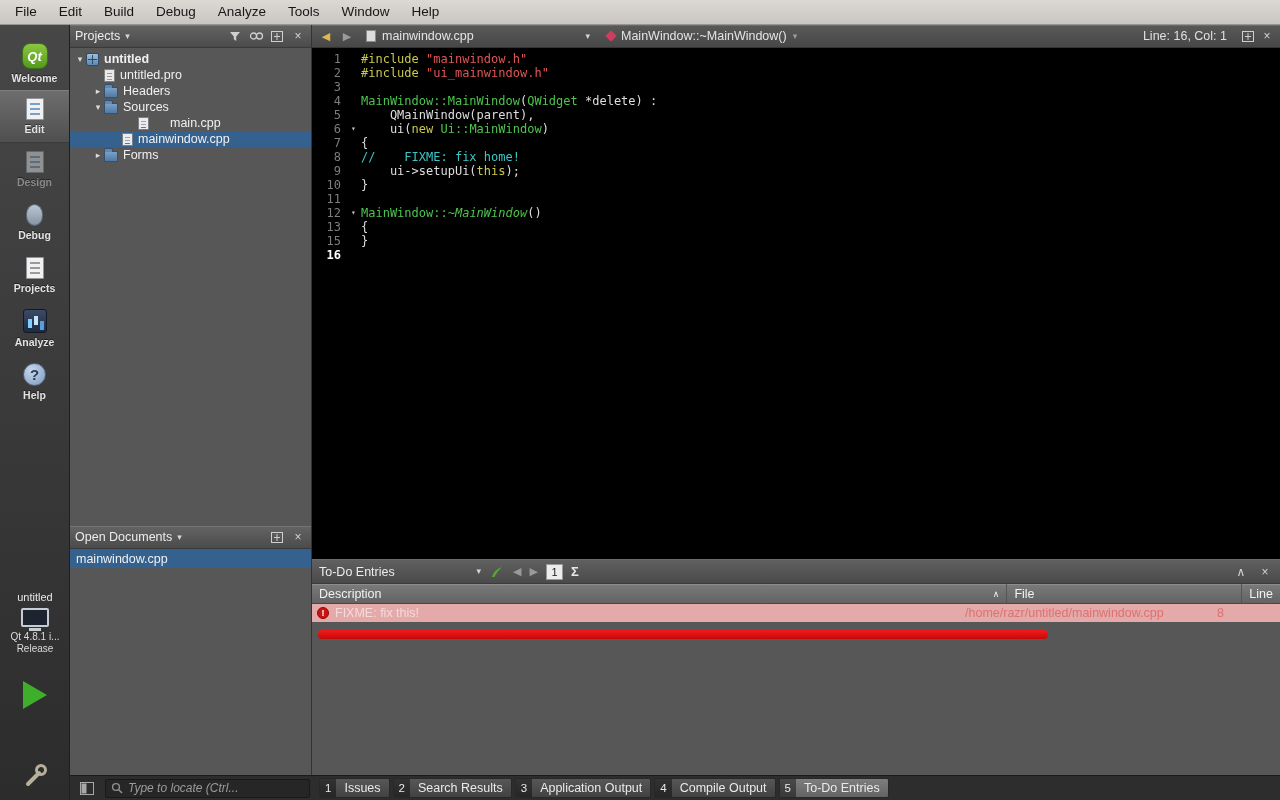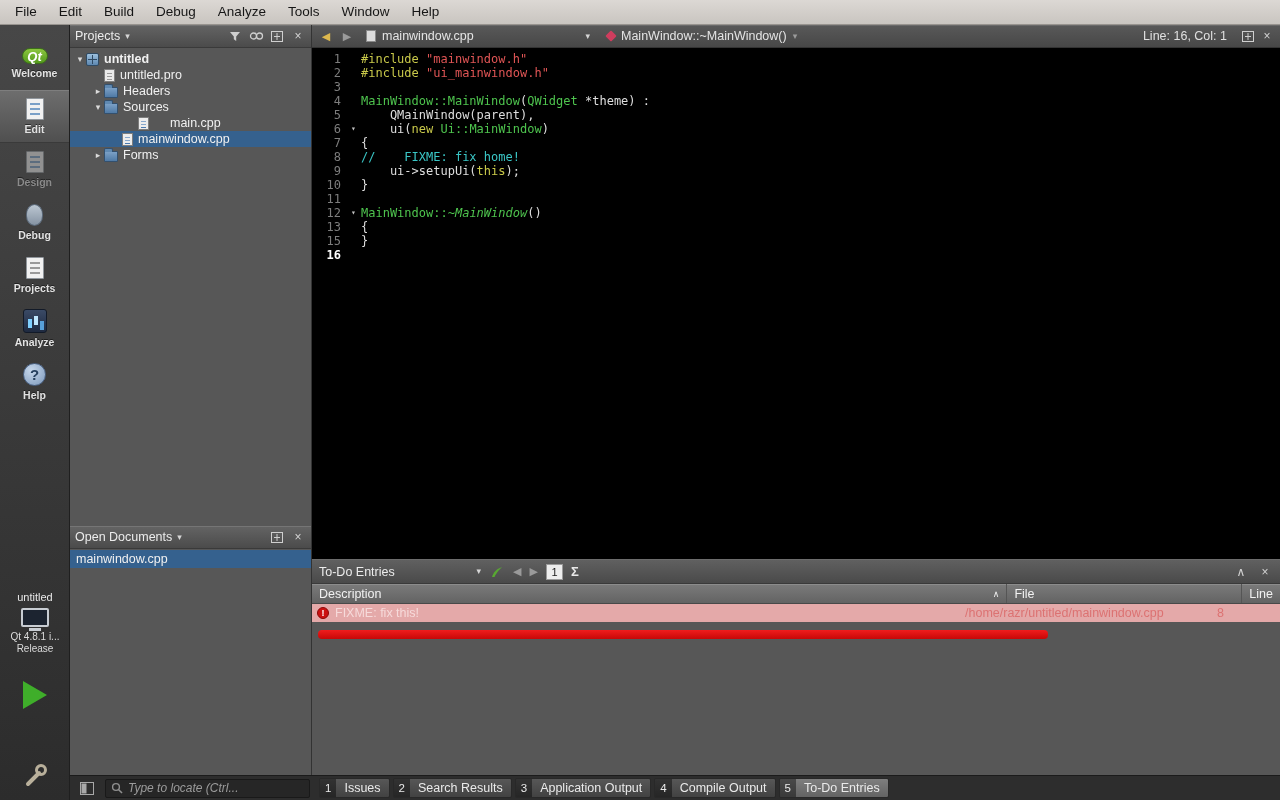--- a/index.html
+++ b/index.html
@@ -12,21 +12,21 @@
 .menu-item{padding:0 11px;line-height:24px;color:#161616;font-size:13.5px}
 
 
 .mode-sidebar{position:absolute;left:0;top:25px;width:70px;height:775px;background:linear-gradient(180deg,#474747,#2c2c2c);border-right:1px solid #1f1f1f}
 #modes{padding-top:12px}
 .mode{height:53px;display:flex;flex-direction:column;align-items:center;justify-content:center;gap:3px}
 .mode.selected{background:linear-gradient(#6e6e6e,#4f4f4f);box-shadow:inset 0 1px 0 #7e7e7e,inset 0 -1px 0 #3a3a3a}
 .mode-label{font-size:10.5px;font-weight:bold;color:#e2e2e2;text-shadow:0 -1px 0 rgba(0,0,0,.5)}
 .mode.disabled .mode-label{color:#8b8b8b}
 .mode.disabled .mode-icon{opacity:.45}
-.qt-logo{width:26px;height:16px;border-radius:8px;background:linear-gradient(#8cc63f,#549a1c);color:#fff;font-weight:bold;font-style:italic;font-size:13px;display:flex;align-items:center;justify-content:center;border:1px solid #3c701a}
+.qt-logo{width:26px;height:26px;border-radius:8px;background:linear-gradient(#8cc63f,#549a1c);color:#fff;font-weight:bold;font-style:italic;font-size:13px;display:flex;align-items:center;justify-content:center;border:1px solid #3c701a}
 .doc-ico{width:18px;height:22px;background:#f1f1f1;border:1px solid #90969c;border-radius:1px;padding:4px 3px;display:flex;flex-direction:column;gap:3px}
 .doc-ico i{display:block;height:2px;background:#7aa0c8}
 .doc-ico.gray i{background:#9a9a9a}
 .debug-ico{width:17px;height:22px;border-radius:50%/46%;background:linear-gradient(#bcc7d2,#8593a3);border:1px solid #5c6a7a}
 .analyze-ico{width:24px;height:24px;border-radius:3px;background:linear-gradient(#3a4a66,#1f2a40);border:1px solid #121a28;position:relative}
 .analyze-ico::before{content:"";position:absolute;left:4px;bottom:4px;width:4px;height:9px;background:#7fd0ff;box-shadow:6px -3px 0 #bfe8ff,12px 2px 0 #579fd8}
 .help-ico{width:23px;height:23px;border-radius:50%;background:radial-gradient(circle at 35% 30%,#c6d7ec,#7d99bb);color:#26405f;font-weight:bold;font-size:15px;display:flex;align-items:center;justify-content:center;border:1px solid #4c6487}
 .target{position:absolute;top:566px;left:0;width:70px;text-align:center}
 .target-name{font-size:11px;color:#e8e8e8}
 .monitor{width:28px;height:19px;border:2px solid #c8cdd3;background:#1c2430;border-radius:2px;margin:5px auto 1px}
@@ -325,21 +325,21 @@
         <span class="ltext"><span class="c-pp">#include </span><span class="c-str">"ui_mainwindow.h"</span></span>
       </div>
       <div class="code-row">
         <span class="gutter">3</span>
         <span class="fold"></span>
         <span class="ltext"></span>
       </div>
       <div class="code-row">
         <span class="gutter">4</span>
         <span class="fold"></span>
-        <span class="ltext"><span class="c-fn">MainWindow::MainWindow</span><span class="c-pl">(</span><span class="c-ty">QWidget</span><span class="c-pl"> *theme) :</span></span>
+        <span class="ltext"><span class="c-fn">MainWindow::MainWindow</span><span class="c-pl">(</span><span class="c-ty">QWidget</span><span class="c-pl"> *delete) :</span></span>
       </div>
       <div class="code-row">
         <span class="gutter">5</span>
         <span class="fold"></span>
         <span class="ltext"><span class="c-pl">    QMainWindow(parent),</span></span>
       </div>
       <div class="code-row">
         <span class="gutter">6</span>
         <span class="fold">▾</span>
         <span class="ltext"><span class="c-pl">    ui(</span><span class="c-kw">new</span><span class="c-pl"> </span><span class="c-ty">Ui::MainWindow</span><span class="c-pl">)</span></span>

